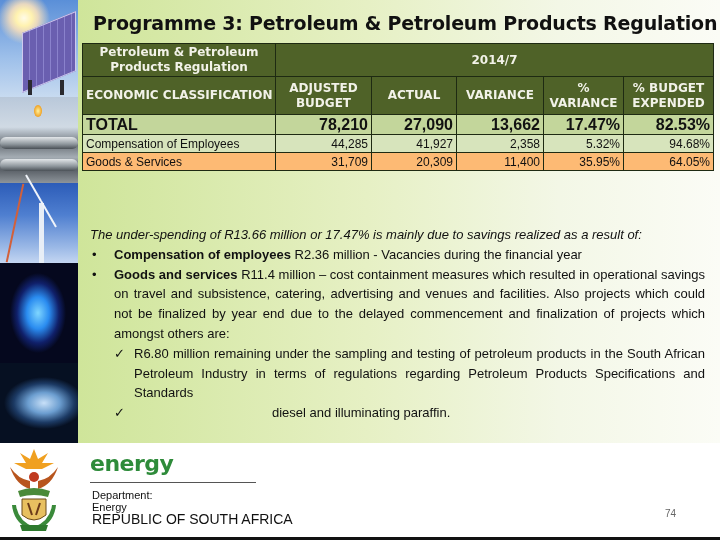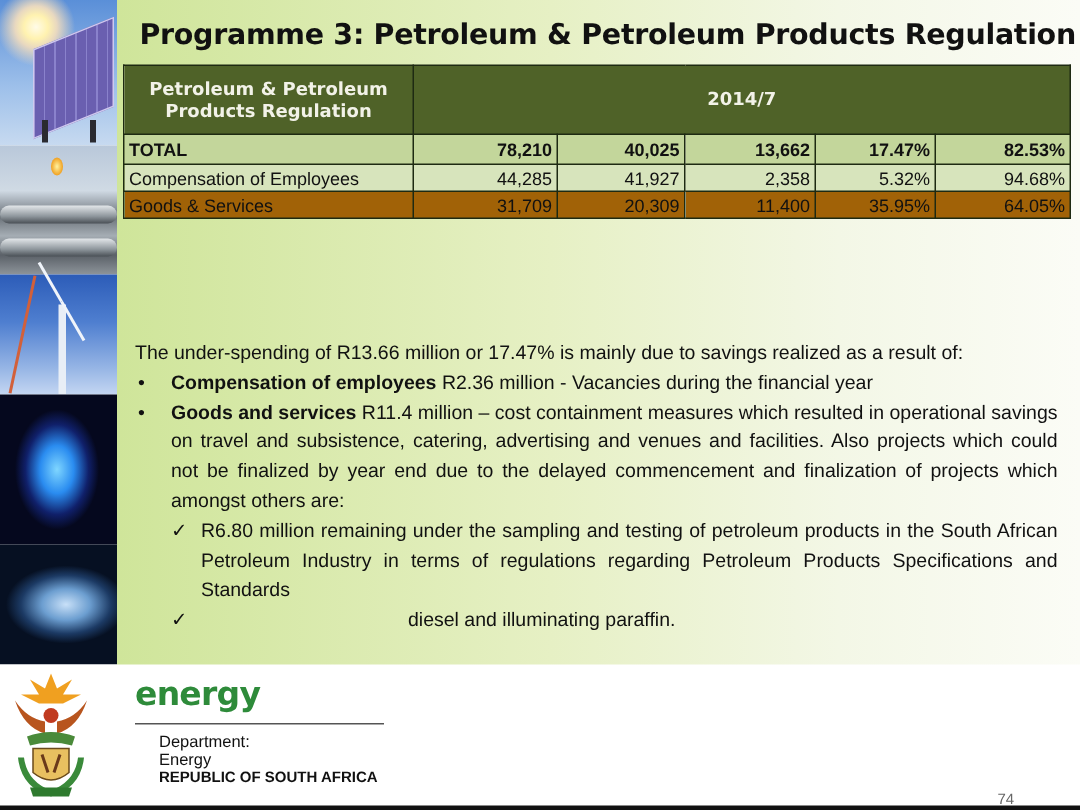--- a/index.html
+++ b/index.html
@@ -43,50 +43,50 @@
   }
 
   table.budget {
     position: absolute; left: 82px; top: 43px; width: 631px;
     border-collapse: collapse; table-layout: fixed;
   }
   table.budget td { border: 1px solid #1e2a12; padding: 0 3px; overflow: hidden; white-space: nowrap; }
   .hdr td { background: #4f6228; color: #f2f2e8; font-family: "DejaVu Sans", sans-serif;
             font-weight: bold; font-size: 12px; text-align: center; line-height: 15px; }
   .hdr td.wrap { white-space: normal; }
-  .row-total td { background: #c3d69b; font-weight: bold; font-size: 12px; text-align: right; height: 20px; }
+  .row-total td { background: #c3d69b; font-weight: bold; font-size: 16px; text-align: right; height: 20px; }
   .row-total td.label { text-align: left; }
   .row-data td { font-size: 12px; text-align: right; height: 18px; }
   .row-data td.label { text-align: left; }
   .row-a td { background: #d7e4bc; }
-  .row-b td { background: #a16207; }
+  .row-b td { background: #fdba74; }
   .row-c td { background: #f2f6e8; }
 
   .body-text {
     position: absolute; left: 90px; top: 225px; width: 615px;
     font-size: 13px; line-height: 19.8px; color: #111;
   }
-  .body-text p { text-align: left; }
+  .body-text p { text-align: left; font-style: italic; }
   .bullets { list-style: none; }
   .bullets > li { position: relative; padding-left: 24px; text-align: justify; }
   .bullet-mark { position: absolute; left: 2px; top: 0; }
   .checks { list-style: none; }
   .checks > li { position: relative; padding-left: 20px; text-align: justify; }
   .check-mark { position: absolute; left: 0; top: 0; }
   .last-line-indent { display: block; padding-left: 138px; }
 
   .footer-logo { position: absolute; left: 8px; top: 445px; width: 52px; height: 90px; }
   .energy-word { position: absolute; left: 90px; top: 451px; font-family: "DejaVu Sans", sans-serif;
     font-size: 22px; font-weight: bold; color: #2e8b3a; letter-spacing: -0.5px; }
   .energy-rule { position: absolute; left: 90px; top: 482px; width: 166px; height: 1px; background: #555; }
-  .dept-line { position: absolute; left: 106px; font-size: 11px; color: #111; line-height: 12px; }
+  .dept-line { position: absolute; left: 92px; font-size: 11px; color: #111; line-height: 12px; }
   .dept-1 { top: 489px; }
   .dept-2 { top: 501px; }
-  .dept-3 { top: 513px; font-weight: bold; font-size: 10px; }
-  .page-num { position: absolute; left: 665px; top: 528px; font-size: 10px; color: #666; }
+  .dept-3 { top: 513px; font-weight: normal; font-size: 14px; }
+  .page-num { position: absolute; left: 665px; top: 508px; font-size: 10px; color: #666; }
   .bottom-rule { position: absolute; left: 0; top: 537px; width: 720px; height: 3px; background: #111; }
 </style>
 </head>
 <body>
 
 <div class="slide">
   <div class="green-bg"></div>
 
   <div class="left-strip">
     <div class="img-panel img-solar">
@@ -115,27 +115,35 @@
     <colgroup>
       <col style="width:193px">
         <col style="width:96px">
         <col style="width:85px">
       <col style="width:87px">
         <col style="width:80px">
         <col style="width:90px">
     </colgroup>
     <tbody>
         <tr class="hdr">
-      <td class="wrap" style="height:46px">Petroleum &amp; Petroleum Products Regulation</td>
+      <td class="wrap" style="height:33px">Petroleum &amp; Petroleum Products Regulation</td>
       <td colspan="5">2014/7</td>
+    </tr>
+    <tr class="hdr">
+      <td style="height:38px">ECONOMIC CLASSIFICATION</td>
+      <td class="wrap">ADJUSTED BUDGET</td>
+      <td class="wrap">ACTUAL</td>
+      <td class="wrap">VARIANCE</td>
+      <td class="wrap">% VARIANCE</td>
+      <td class="wrap">% BUDGET EXPENDED</td>
     </tr>
     <tr class="row-total">
       <td class="label">TOTAL</td>
       <td>78,210</td>
-      <td>40,025</td>
+      <td>27,090</td>
       <td>13,662</td>
       <td>17.47%</td>
       <td>82.53%</td>
     </tr>
     <tr class="row-data row-a">
       <td class="label">Compensation of Employees</td>
       <td>44,285</td>
       <td>41,927</td>
       <td>2,358</td>
       <td>5.32%</td>

